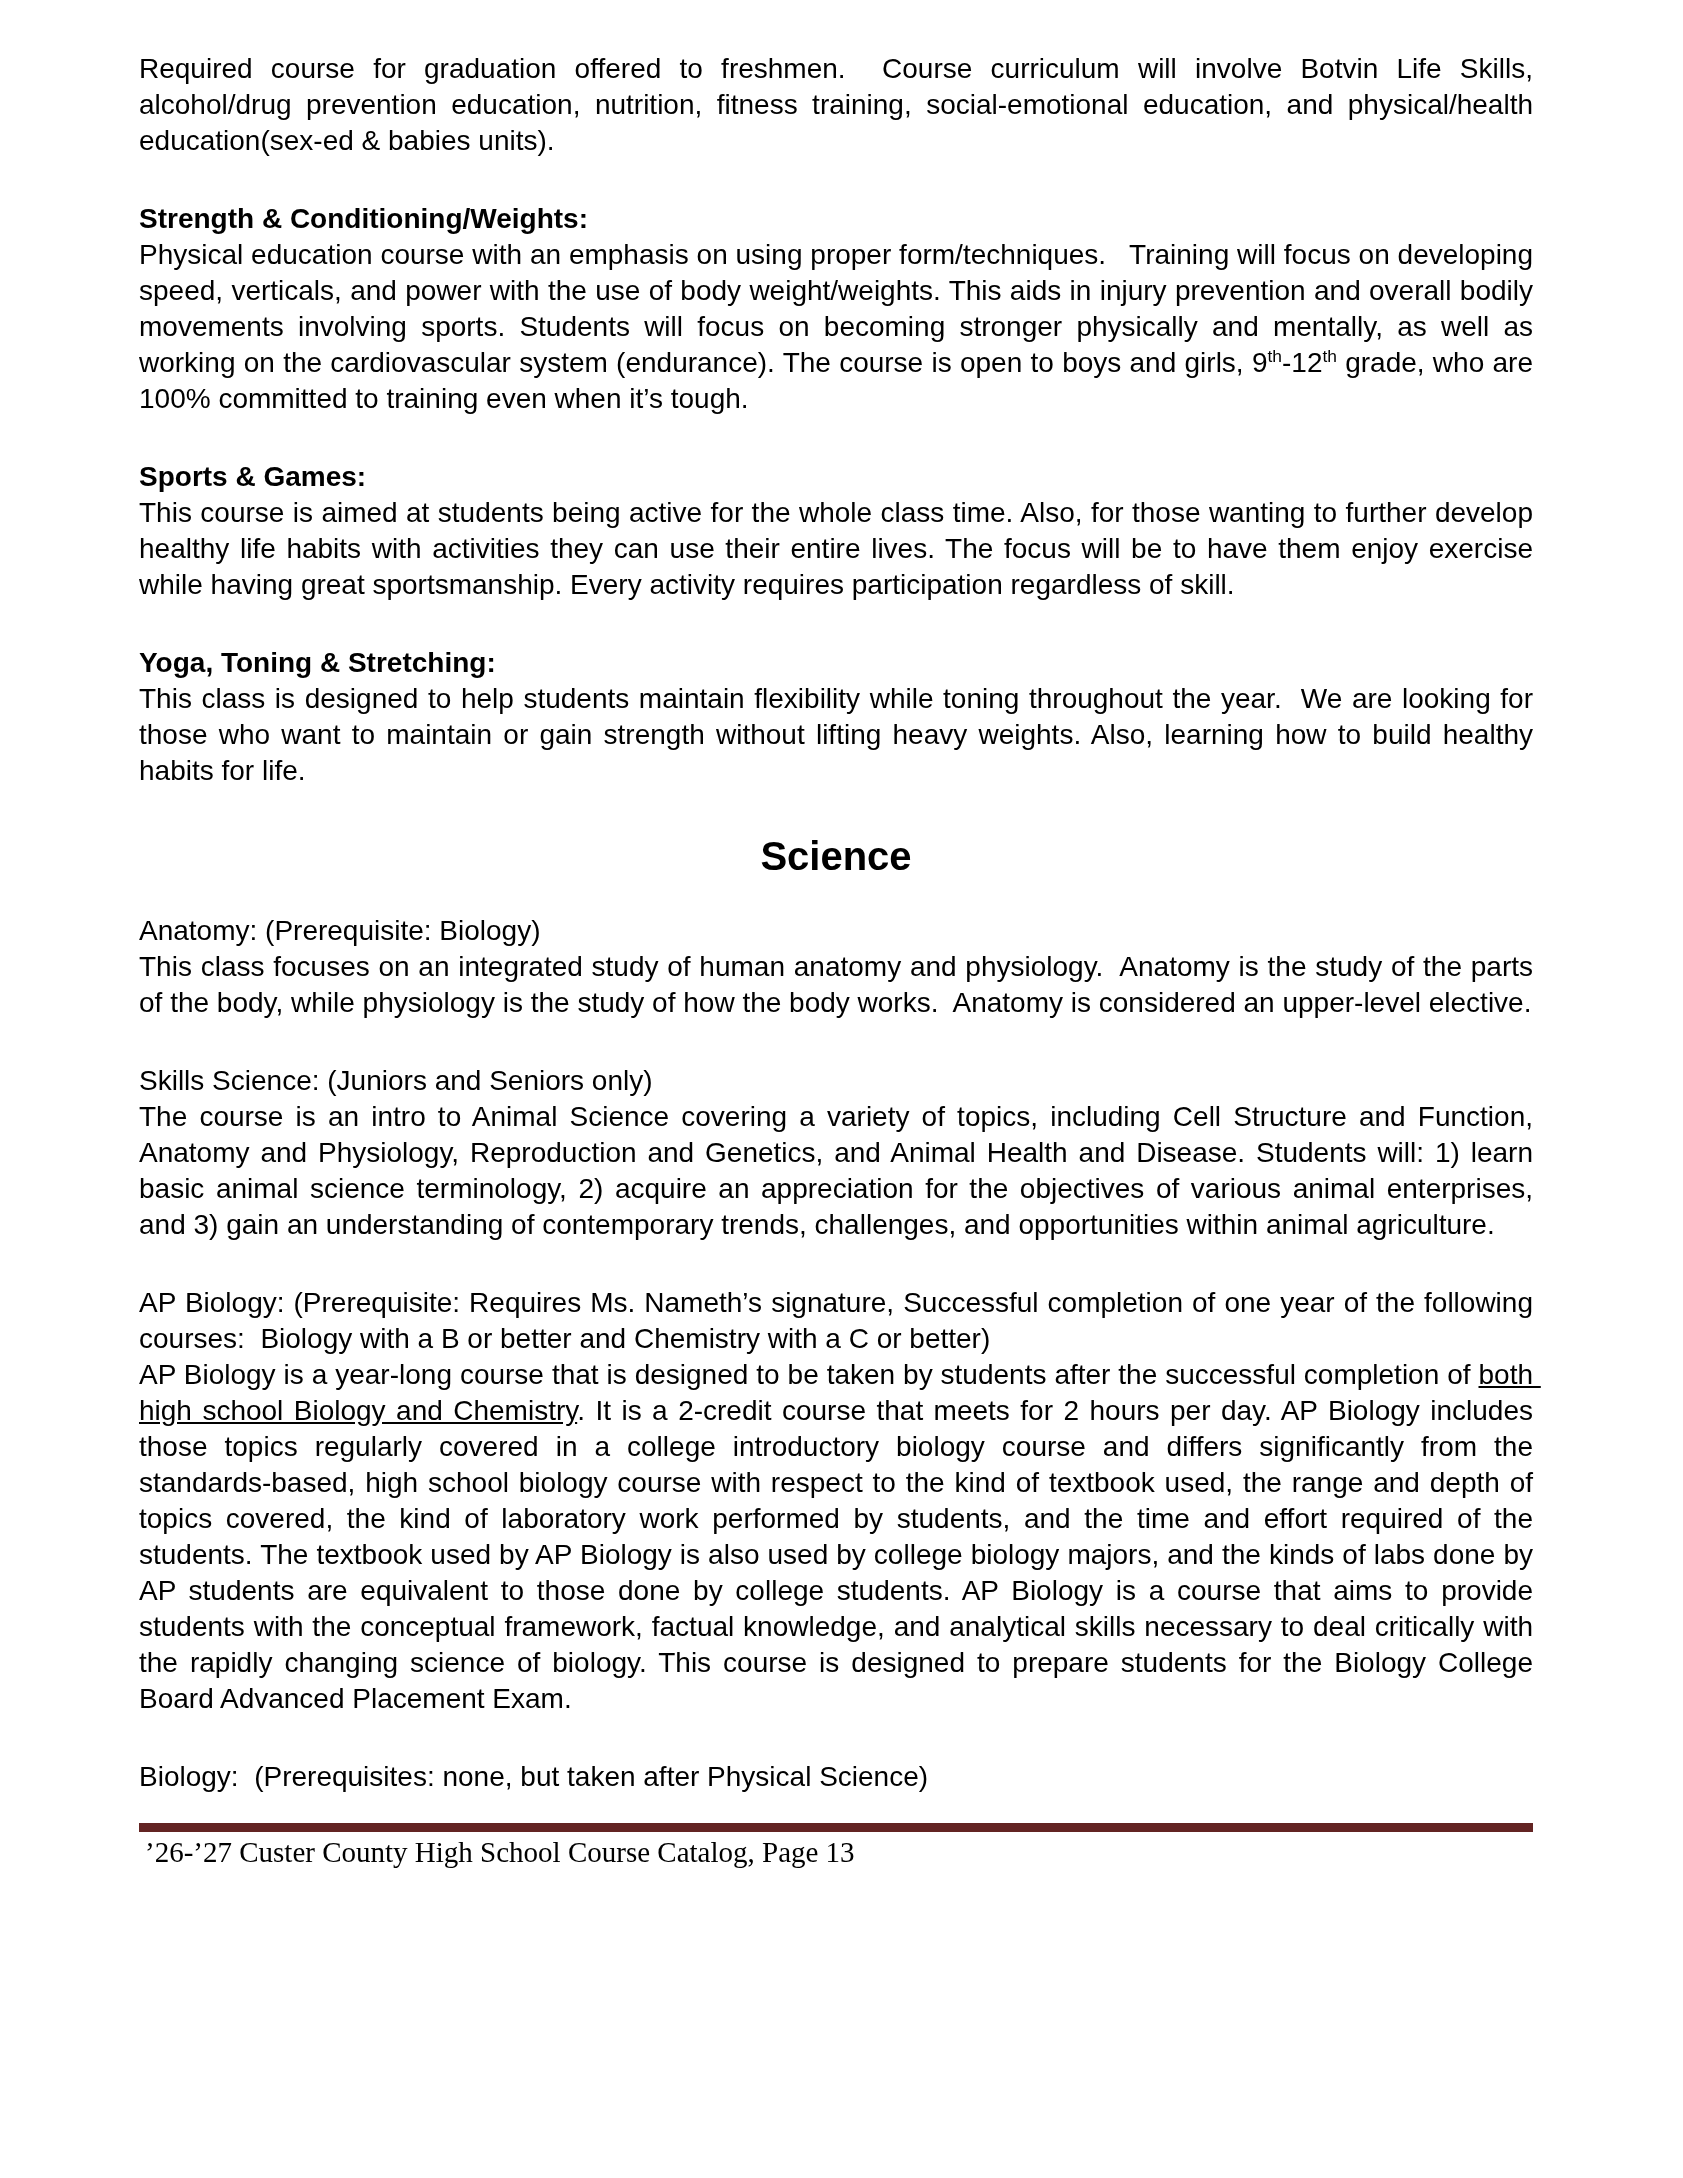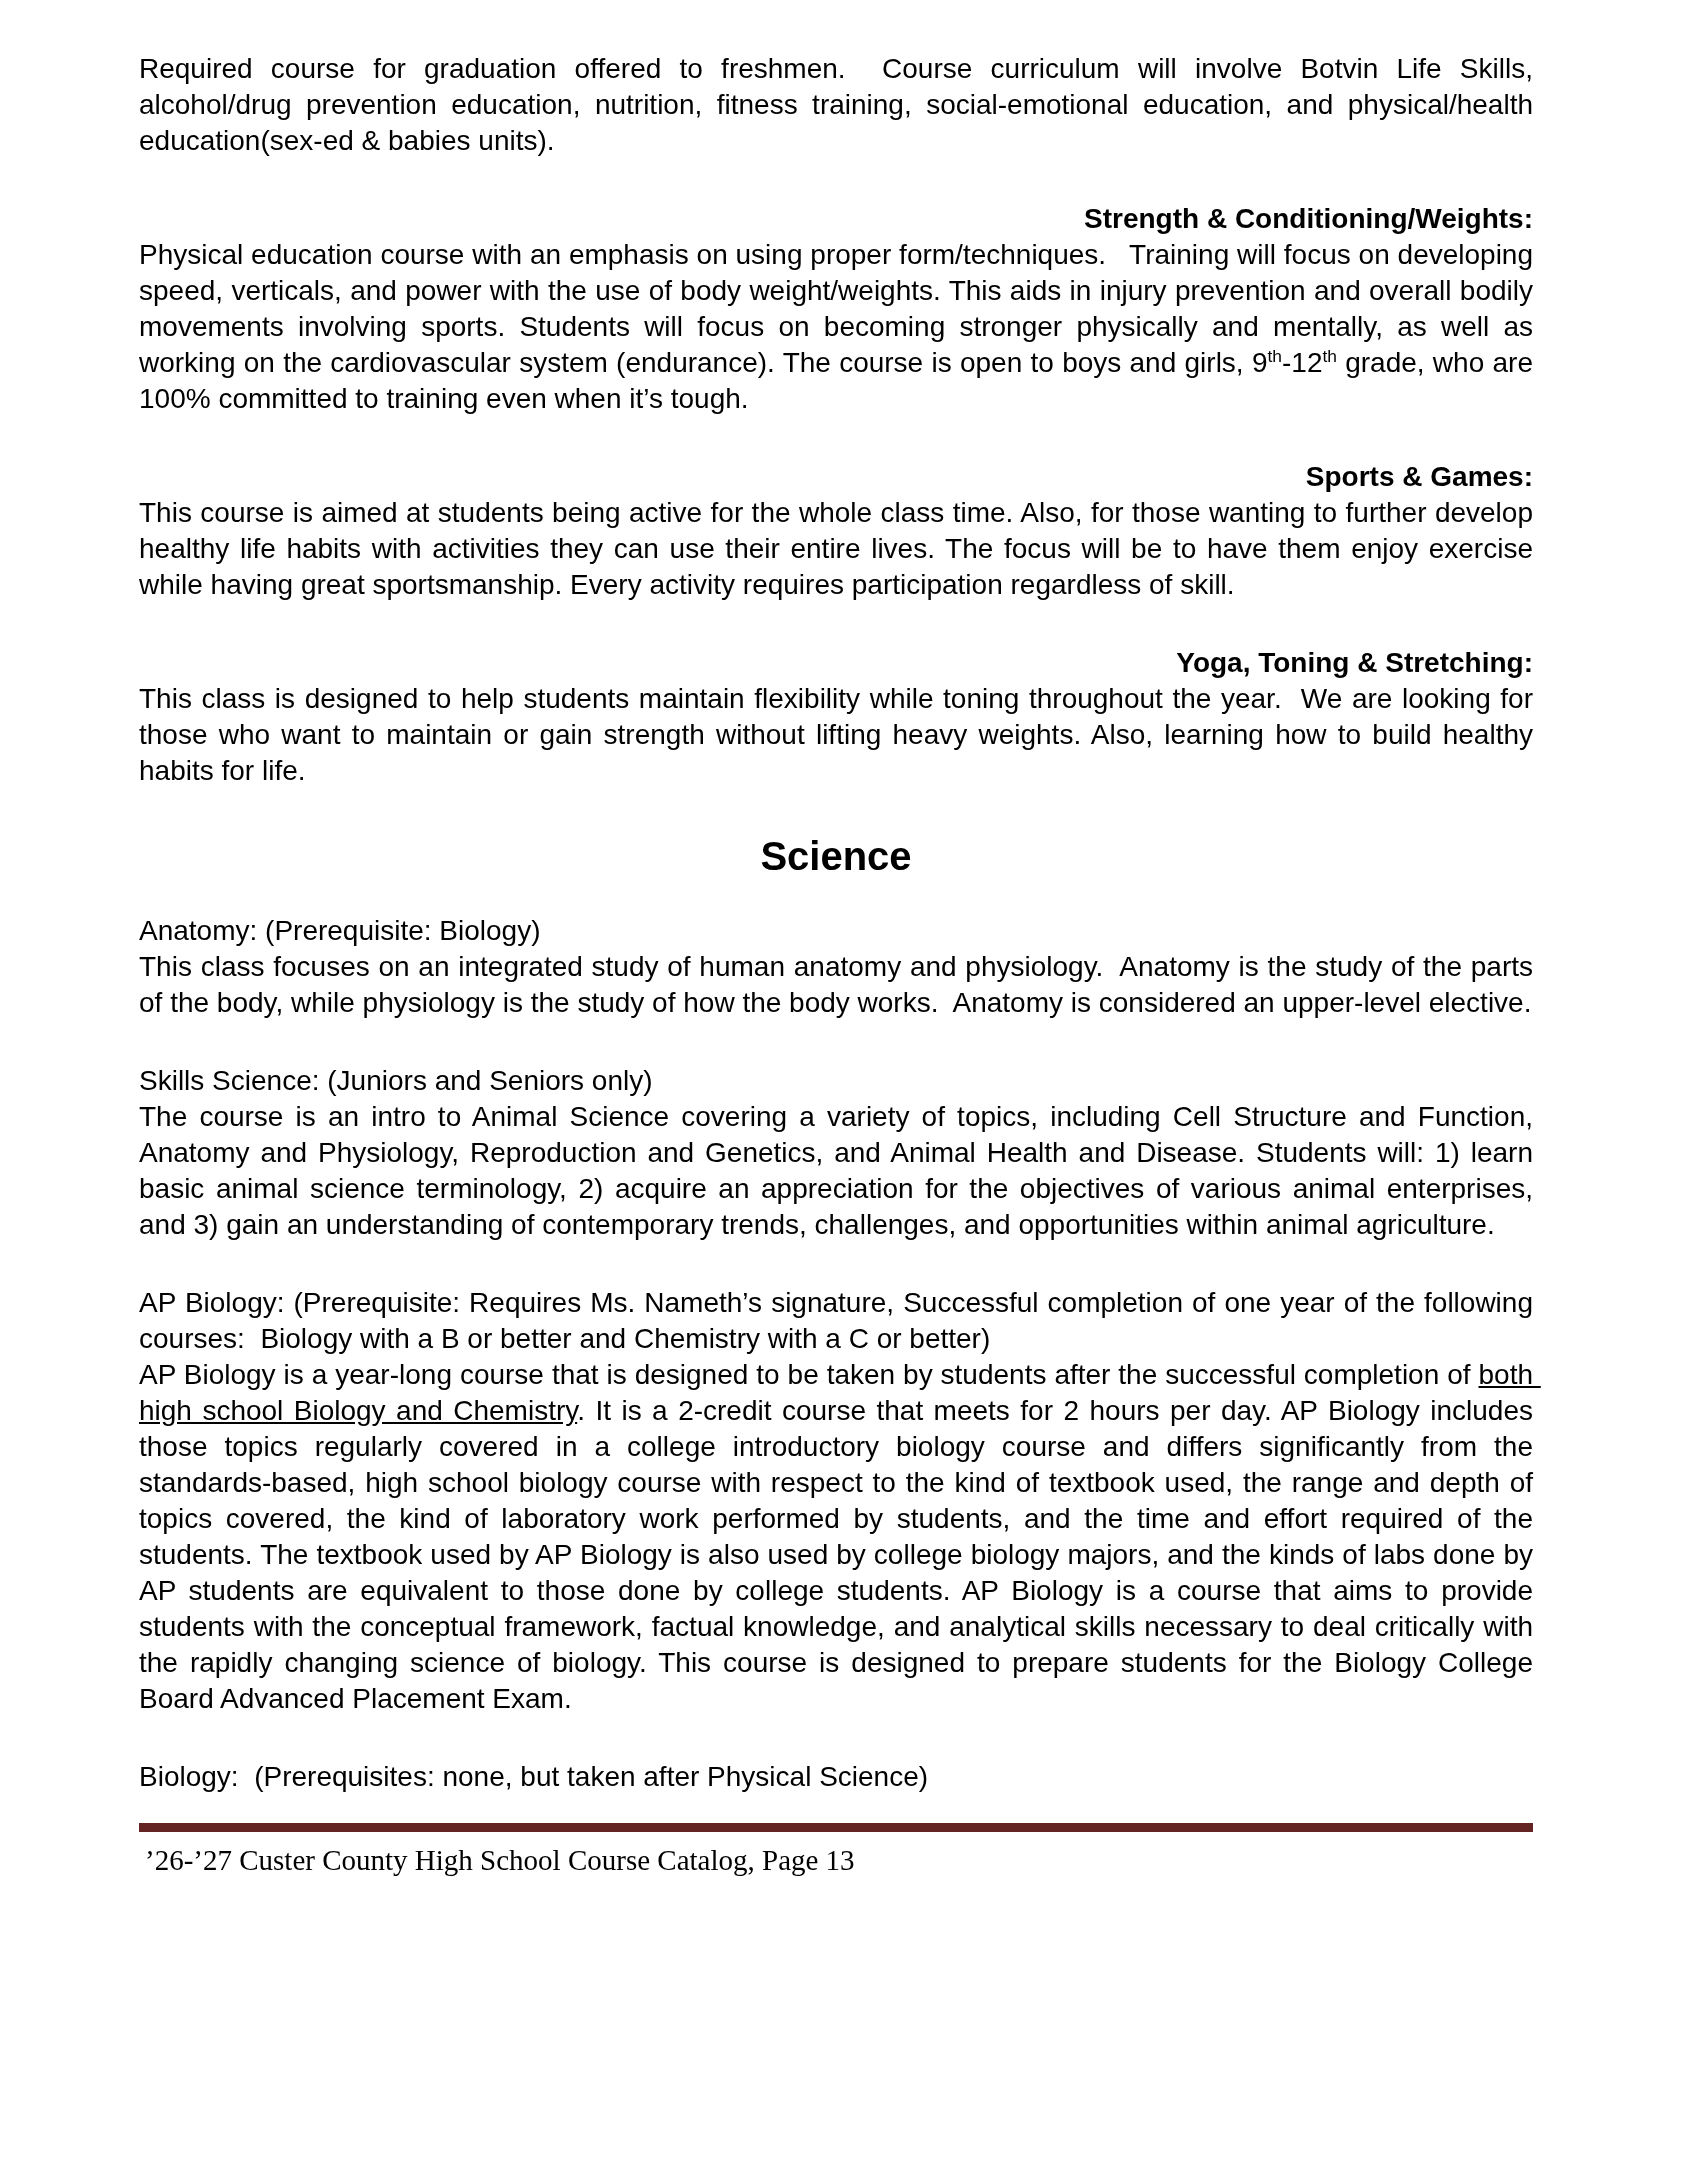--- a/index.html
+++ b/index.html
@@ -27,21 +27,21 @@
     font-size: 28px;
     line-height: 36px;
     text-align: justify;
     white-space: pre-wrap;
     color: #000;
   }
   .heading {
     font-size: 28px;
     line-height: 36px;
     font-weight: 700;
-    text-align: right;
+    text-align: left;
     white-space: pre-wrap;
   }
   .bold { font-weight: 400; margin-top: 47px; }
   .underline { text-decoration: underline; }
   .section { margin-top: 42px; }
   .science-heading {
     font-size: 40px;
     line-height: 46px;
     font-weight: 700;
     text-align: center;
@@ -59,21 +59,20 @@
   }
   .footer-rule {
     height: 9px;
     width: 100%;
     background: #632423;
   }
   .footer-text {
     font-family: "Liberation Serif", serif;
     font-size: 29px;
     line-height: 40px;
-    margin-top: 8px;
     padding-left: 6px;
     color: #000;
     white-space: pre-wrap;
     text-align: left;
   }
 </style>
 </head>
 <body>
 
 <div class="page">

